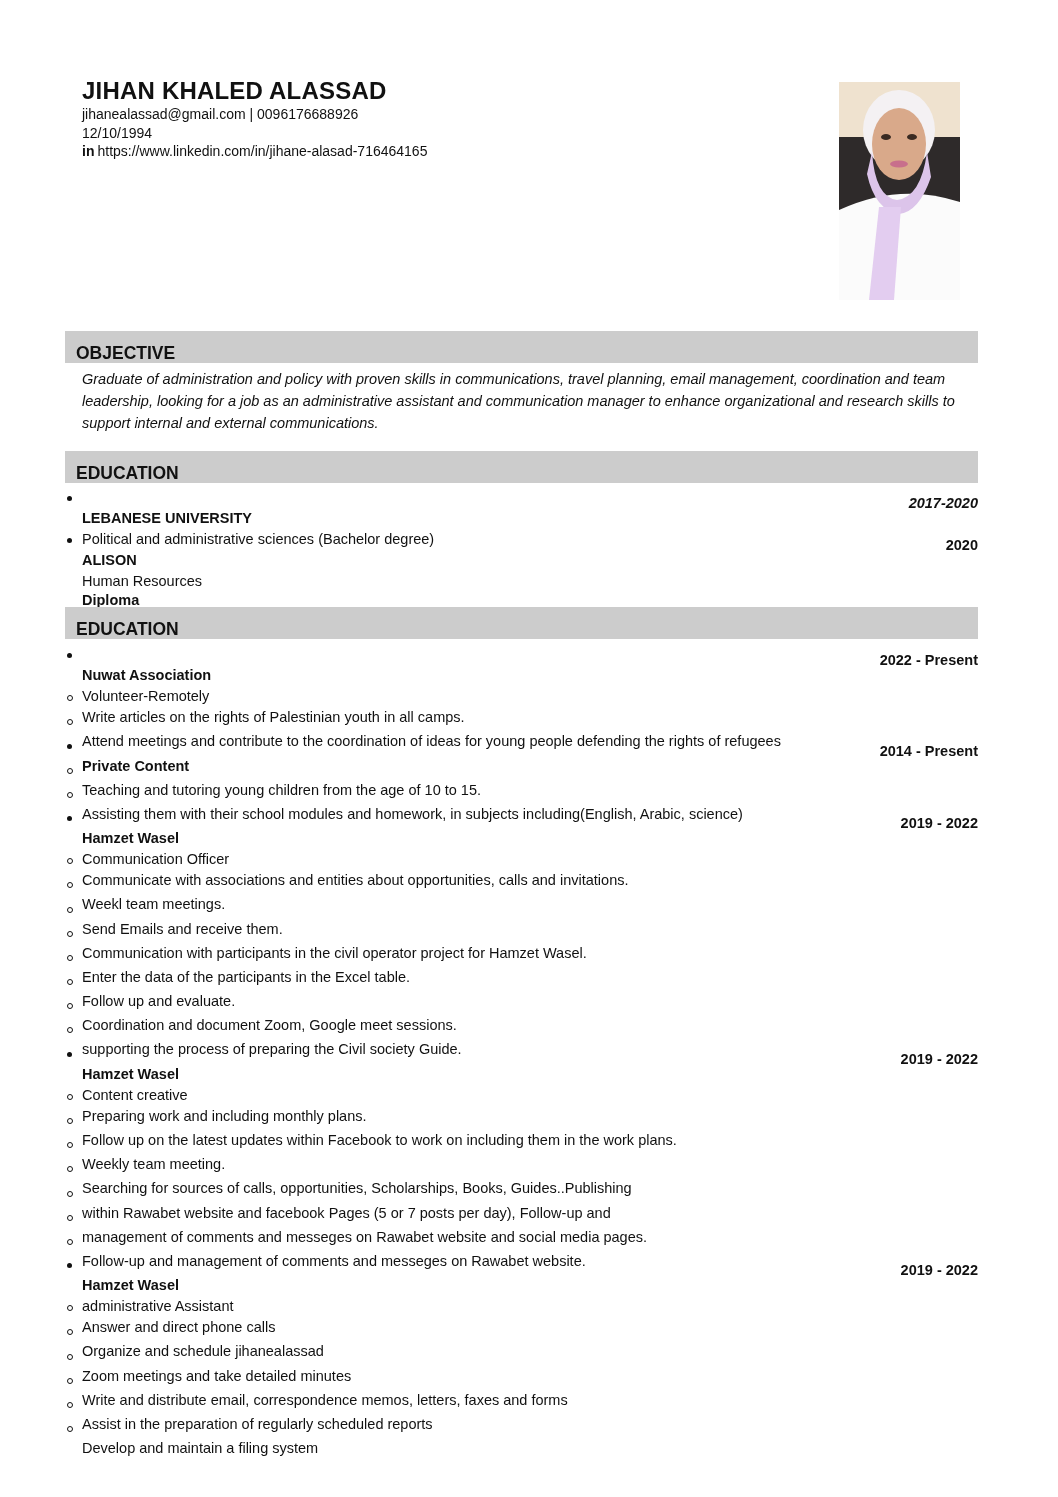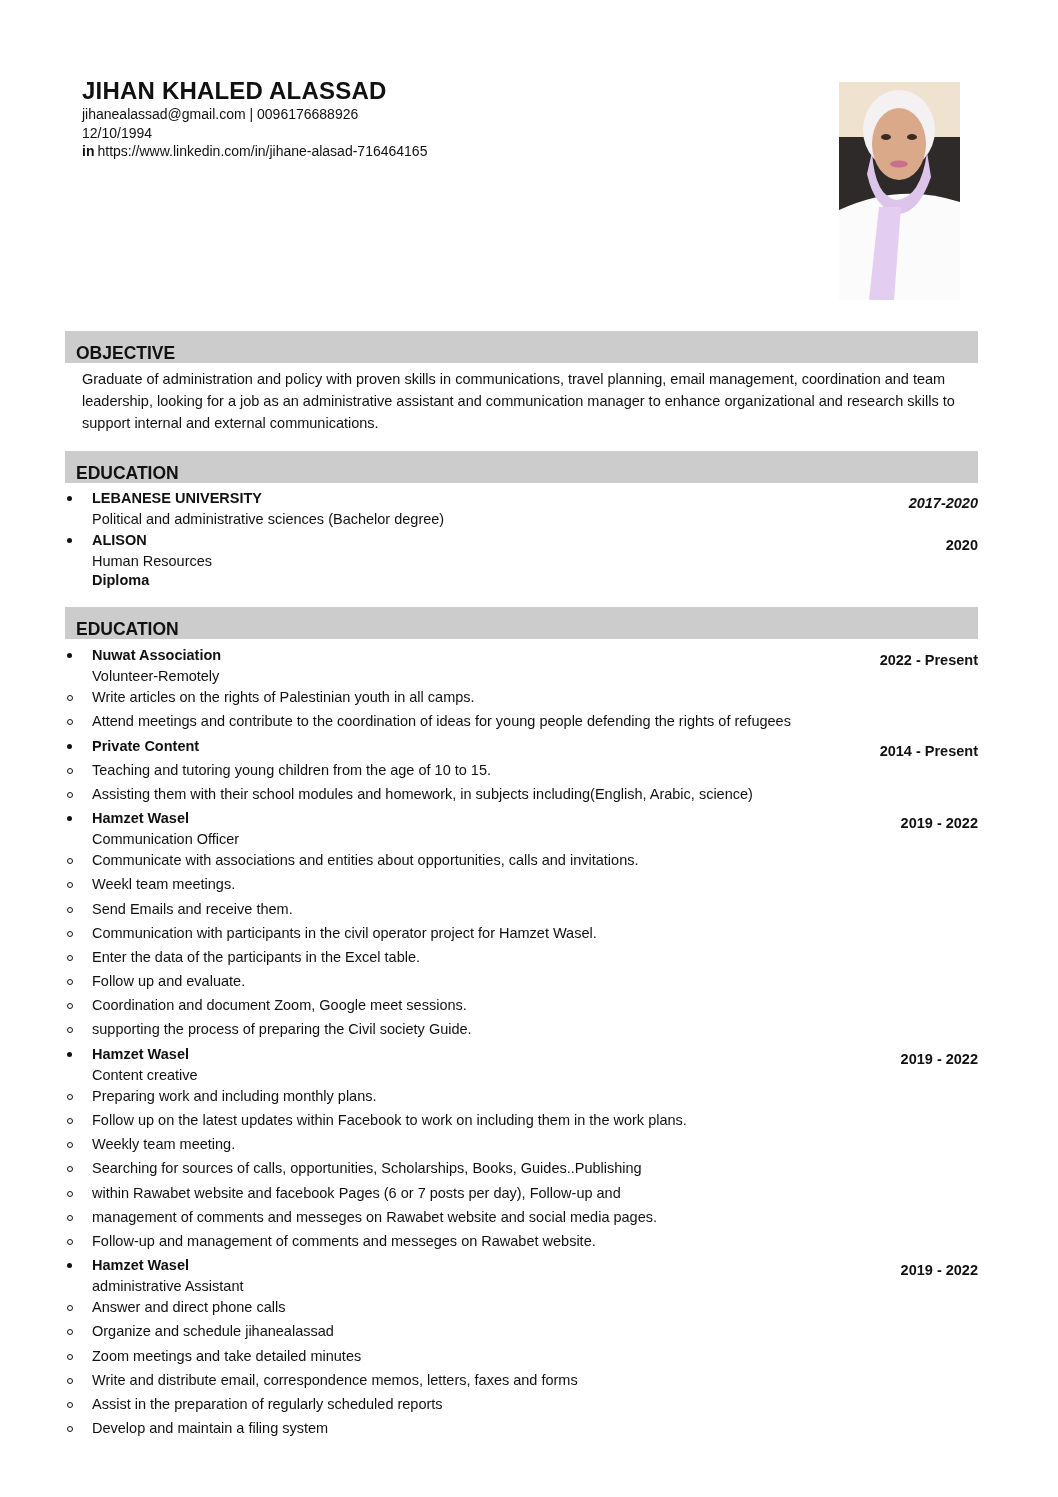--- a/index.html
+++ b/index.html
@@ -20,34 +20,34 @@
 
   .section-bar {
     position: absolute; left: 65px; width: 913px; height: 32px;
     background: #cccccc;
   }
   .section-bar span {
     position: absolute; left: 11px; top: 5px; font-size: 17.5px; font-weight: bold; margin-top: 7px;
   }
   .objective-text {
     position: absolute; left: 82px; top: 368px; width: 880px;
-    font-size: 14.5px; line-height: 22px;
+    font-size: 14.5px; line-height: 22px; font-style: italic;
   }
 
   .row { position: absolute; left: 65px; width: 913px; font-size: 14.5px; line-height: 21px; }
   .row .bullet { position: absolute; left: 0; width: 17px; text-align: left; }
   .row .bullet.filled::before {
     content: ""; position: absolute; left: 2px; top: 8px; width: 5px; height: 5px;
     background: #111; border-radius: 50%;
   }
   .row .bullet.hollow::before {
     content: ""; position: absolute; left: 2px; top: 8px; width: 4px; height: 4px;
     border: 1.2px solid #111; border-radius: 50%;
   }
-  .row .txt { position: absolute; left: 27px; white-space: nowrap; }
+  .row .txt { position: absolute; left: 17px; white-space: nowrap; margin-top: 20px; }
   .row .txt.bold { font-weight: bold; }
   .row .date { position: absolute; right: 0; font-weight: bold; white-space: nowrap; }
 </style>
 </head>
 <body>
 
 <div class="header">
   <div class="name">JIHAN KHALED ALASSAD</div>
   <div class="contact">jihanealassad@gmail.com | 0096176688926</div>
   <div class="contact">12/10/1994</div>
@@ -195,21 +195,21 @@
 <div class="row" style="top:1134px;">
   <span class="bullet hollow"></span>
   <span class="txt">Weekly team meeting.</span>
 </div>
 <div class="row" style="top:1158px;">
   <span class="bullet hollow"></span>
   <span class="txt">Searching for sources of calls, opportunities, Scholarships, Books, Guides..Publishing</span>
 </div>
 <div class="row" style="top:1183px;">
   <span class="bullet hollow"></span>
-  <span class="txt">within Rawabet website and facebook Pages (6 or 7 posts per day), Follow-up and</span>
+  <span class="txt">within Rawabet website and facebook Pages (5 or 7 posts per day), Follow-up and</span>
 </div>
 <div class="row" style="top:1207px;">
   <span class="bullet hollow"></span>
   <span class="txt">management of comments and messeges on Rawabet website and social media pages.</span>
 </div>
 <div class="row" style="top:1231px;">
   <span class="bullet hollow"></span>
   <span class="txt">Follow-up and management of comments and messeges on Rawabet website.</span>
 </div>
 

